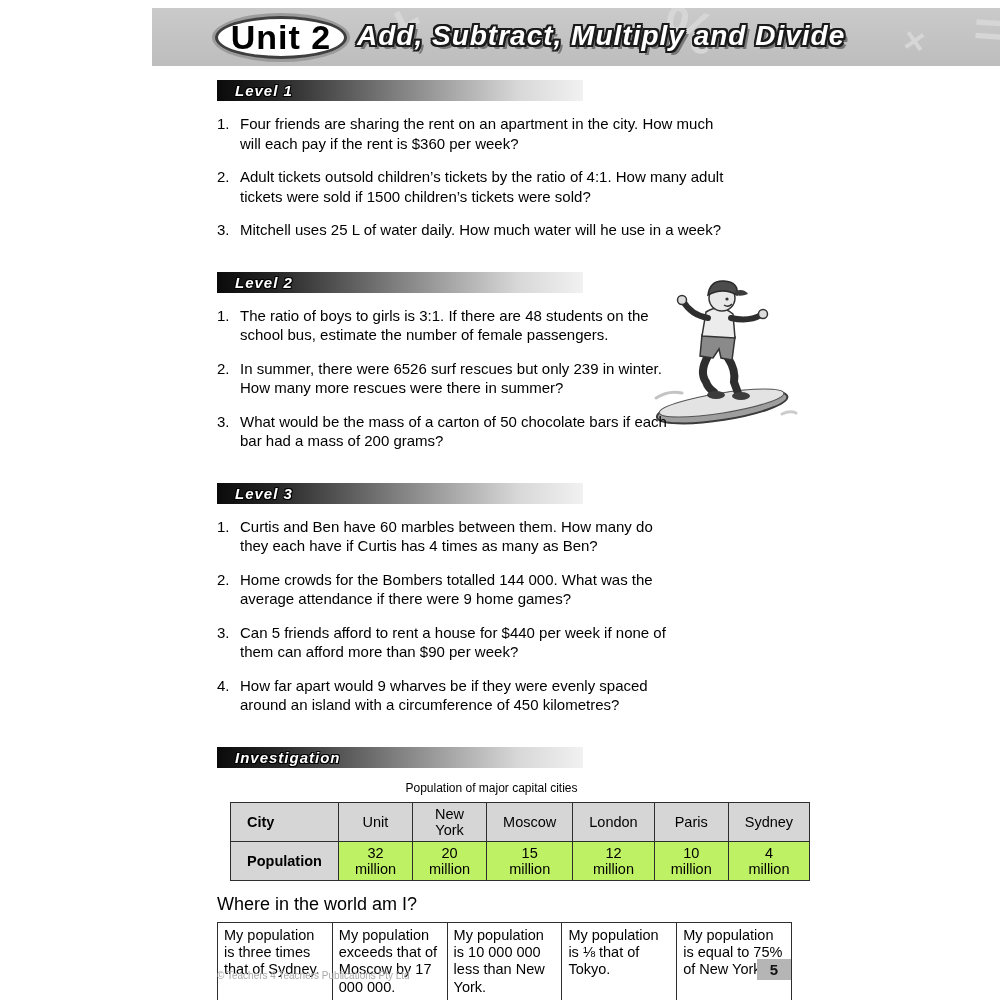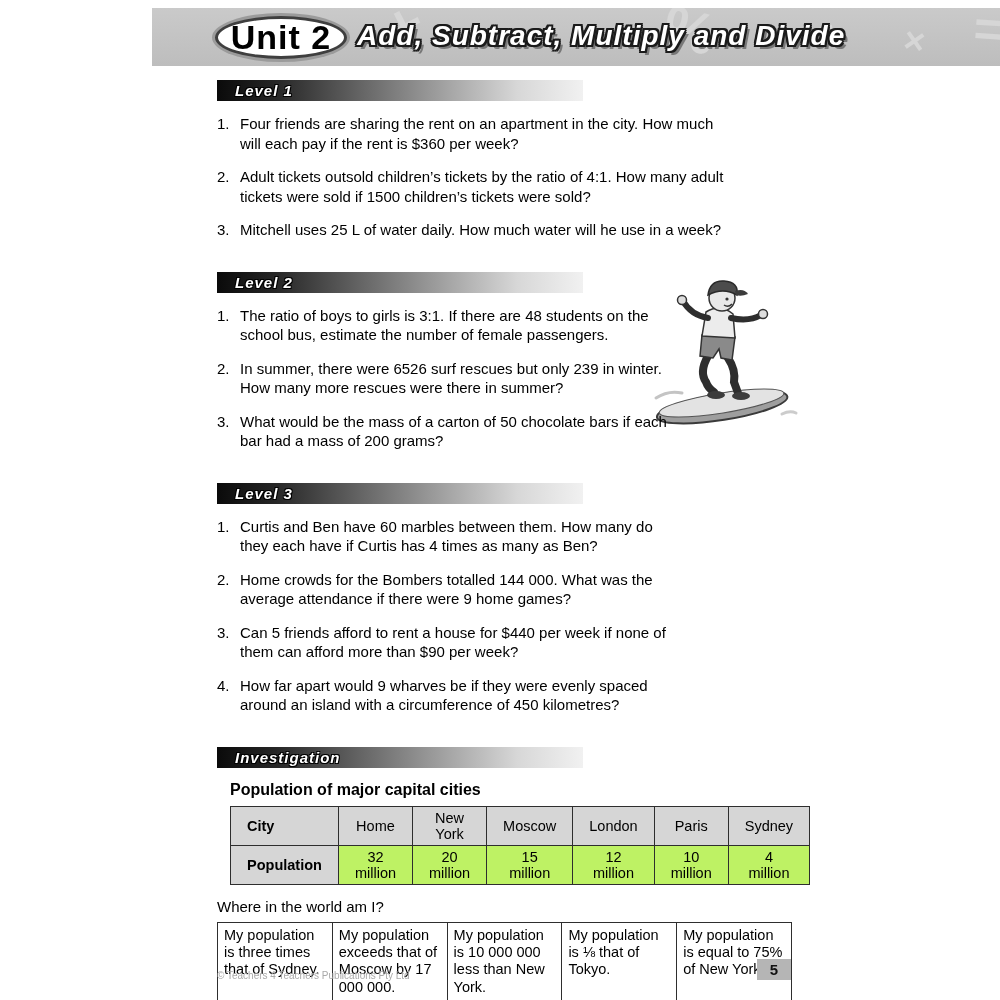--- a/index.html
+++ b/index.html
@@ -71,32 +71,32 @@
   .lv1 .qtext { max-width:492px; }
   .lv2 .qtext { max-width:430px; }
   .lv3 .qtext { max-width:430px; }
 
   
   .surfer { position:absolute; left:642px; top:276px; width:160px; height:158px; }
 
   
   .inv-title {
     width:523px; margin:2px 0 7px 13px;
-    text-align:left; font-weight:bold; font-size:16px;
+    text-align:center; font-weight:normal; font-size:12px;
   }
   table { border-collapse:collapse; }
   .pop-table { margin-left:13px; width:523px; }
   .pop-table th, .pop-table td {
     border:1px solid #2e2e2e; font-size:14.5px; padding:3px 16px; height:24px;
   }
   .pop-table th { text-align:left; background:#d6d6d6; font-weight:bold; width:92px; }
   .pop-table .hd { background:#d6d6d6; text-align:center; font-weight:normal; }
   .pop-table .val { background:#bef264; text-align:center; }
 
-  .prompt { margin:13px 0 7px 0; font-size:15px; }
+  .prompt { margin:13px 0 7px 0; font-size:18px; }
 
   .clue-table { width:575px; }
   .clue-table td {
     border:1px solid #2e2e2e; width:114px; height:84px;
     vertical-align:top; padding:4px 6px; font-size:14.5px; line-height:1.2;
   }
   .ans-table { width:569px; margin-top:9px; }
   .ans-table td {
     border:1px solid #2e2e2e; width:114px; height:21px;
     vertical-align:top; padding:1px 6px; font-size:14.5px;
@@ -215,21 +215,21 @@
     <div class="badge">
       <span class="badge-label">Investigation</span>
     </div>
 
     <div class="inv-title">Population of major capital cities</div>
 
     <table class="pop-table">
       <tbody>
           <tr>
         <th>City</th>
-        <td class="hd">Home</td>
+        <td class="hd">Unit</td>
         <td class="hd">New York</td>
         <td class="hd">Moscow</td>
         <td class="hd">London</td>
         <td class="hd">Paris</td>
         <td class="hd">Sydney</td>
       </tr>
       <tr>
         <th>Population</th>
         <td class="val">32 million</td>
         <td class="val">20 million</td>

